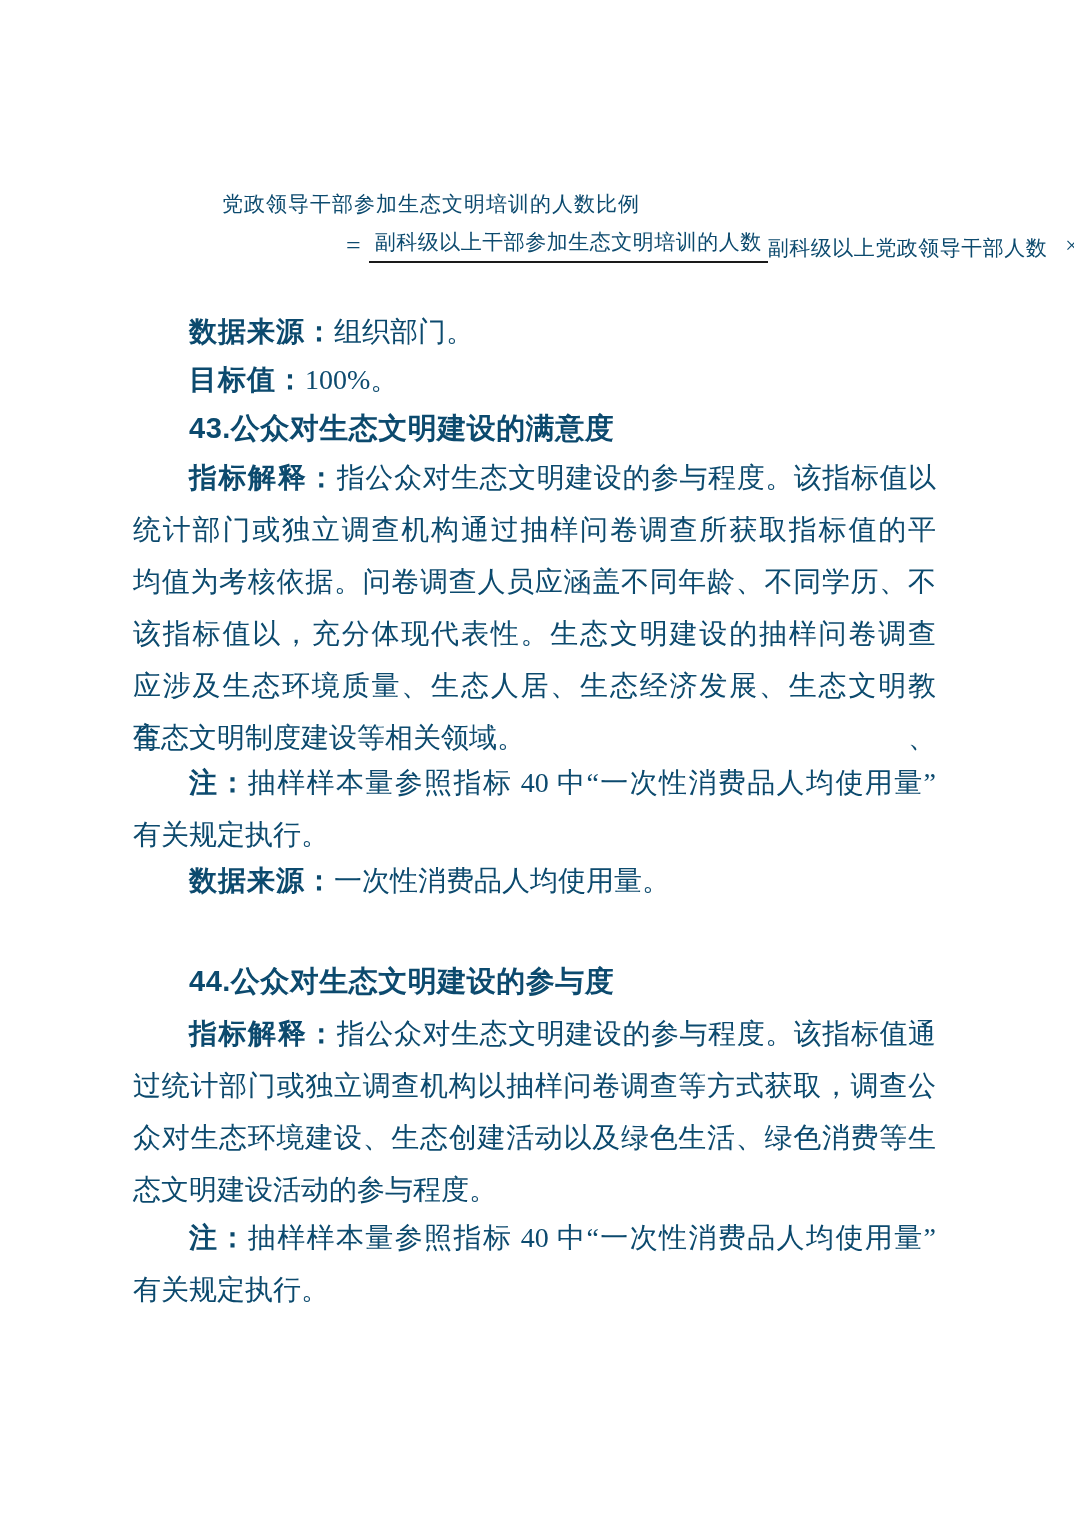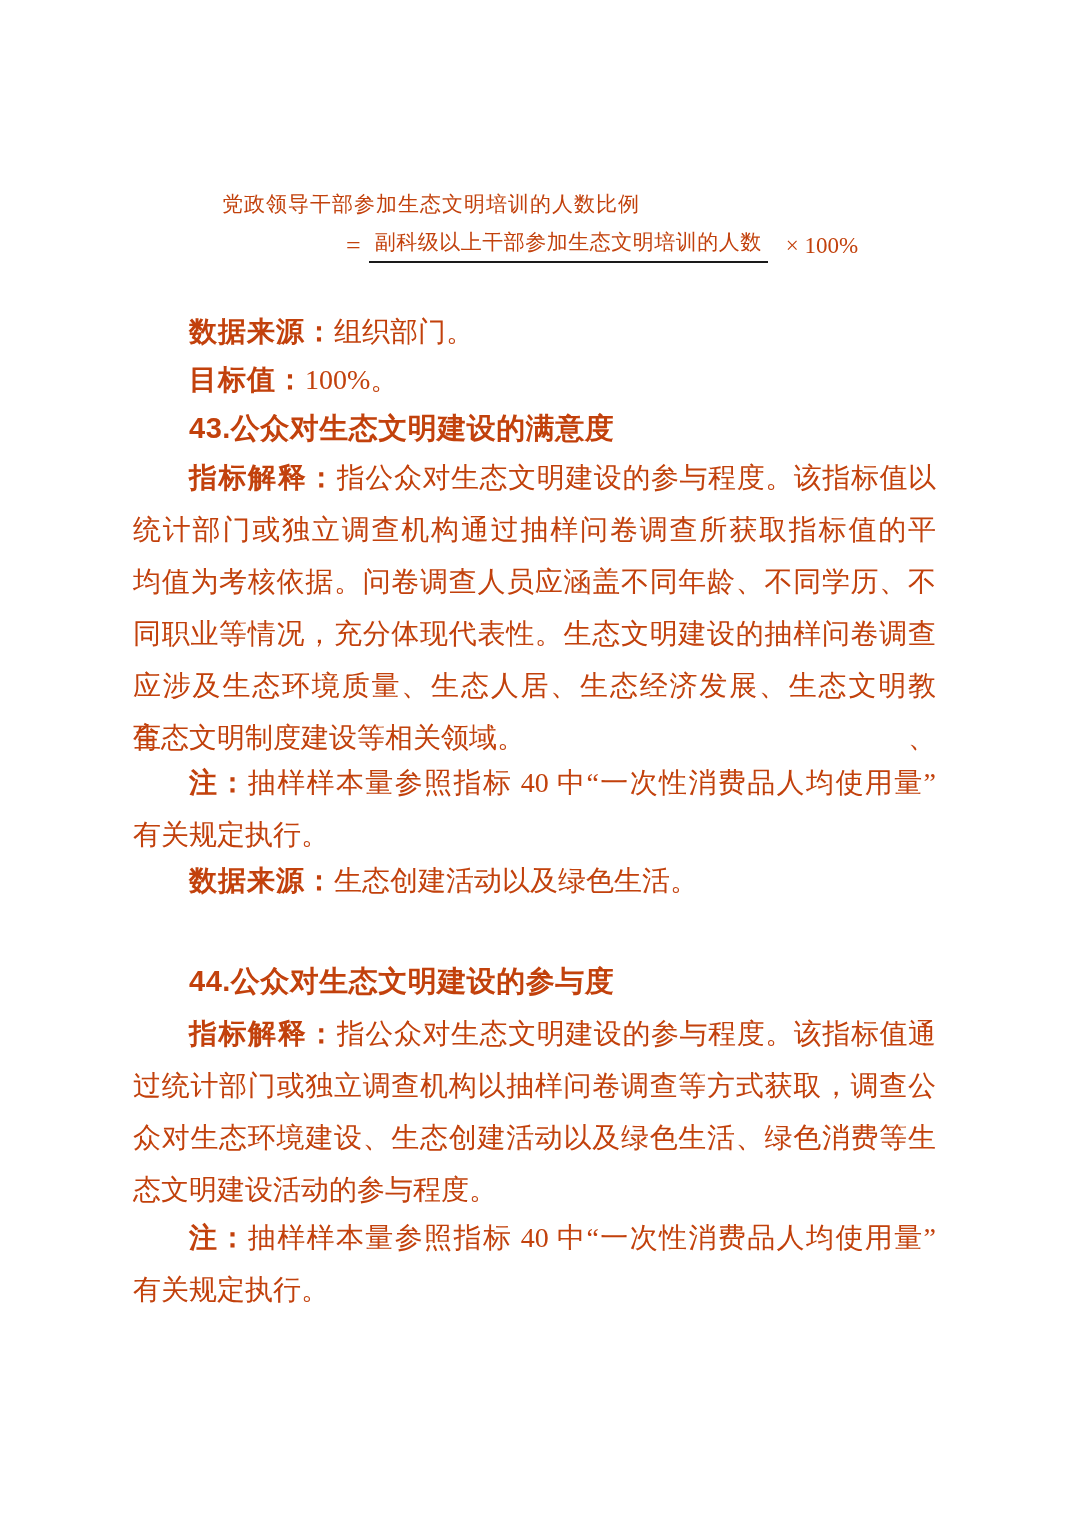--- a/index.html
+++ b/index.html
@@ -1,21 +1,21 @@
 <!DOCTYPE html>
 <html><head>
 <meta charset="utf-8">
 <style>
   html, body { margin: 0; padding: 0; background: #ffffff; }
   .page {
     position: relative;
     width: 1074px;
     height: 1316px;
     background: #ffffff;
-    color: #c2410c;
+    color: #0c4a6e;
     font-family: "Liberation Serif", "DejaVu Serif", serif;
     overflow: hidden;
   }
   
   .formula-title {
     position: absolute;
     left: 222px;
     top: 190px;
     font-size: 21px;
     letter-spacing: 1px;
@@ -72,20 +72,21 @@
 <body>
 
 <div class="page">
 
   <div class="formula-title">党政领导干部参加生态文明培训的人数比例</div>
 
   <div class="formula-row">
     <span class="eq">=</span>
     <span class="fraction">
       <span class="numerator">副科级以上干部参加生态文明培训的人数</span>
+      <span class="denominator">副科级以上党政领导干部人数</span>
     </span>
     <span class="mult">× 100%</span>
   </div>
 
   <div class="block" style="top:306px">
     <div class="line lline indent">
       <span class="hlabel">数据来源：</span><span>组织部门。</span>
     </div>
   </div>
 
@@ -98,35 +99,35 @@
   <div class="block heading" style="top:402px">
     <div class="line lline indent">43.公众对生态文明建设的满意度</div>
   </div>
 
   <div class="block" style="top:452px">
     <div class="line jline indent">
       <span class="hlabel">指标解释：</span><span>指公众对生态文明建设的参与程度。该指标值以</span>
     </div>
     <div class="line jline">统计部门或独立调查机构通过抽样问卷调查所获取指标值的平</div>
     <div class="line jline">均值为考核依据。问卷调查人员应涵盖不同年龄、不同学历、不</div>
-    <div class="line jline">同职业等情况，充分体现代表性。生态文明建设的抽样问卷调查</div>
+    <div class="line jline">该指标值以，充分体现代表性。生态文明建设的抽样问卷调查</div>
     <div class="line jline">应涉及生态环境质量、生态人居、生态经济发展、生态文明教育、</div>
     <div class="line lline">生态文明制度建设等相关领域。</div>
   </div>
 
   <div class="block" style="top:757px">
     <div class="line jline indent">
       <span class="zlabel">注：</span><span>抽样样本量参照指标 40 中“一次性消费品人均使用量”</span>
     </div>
     <div class="line lline">有关规定执行。</div>
   </div>
 
   <div class="block" style="top:855px">
     <div class="line lline indent">
-      <span class="hlabel">数据来源：</span><span>生态创建活动以及绿色生活。</span>
+      <span class="hlabel">数据来源：</span><span>一次性消费品人均使用量。</span>
     </div>
   </div>
 
 
   <div class="block heading" style="top:955px">
     <div class="line lline indent">44.公众对生态文明建设的参与度</div>
   </div>
 
   <div class="block" style="top:1008px">
     <div class="line jline indent">

